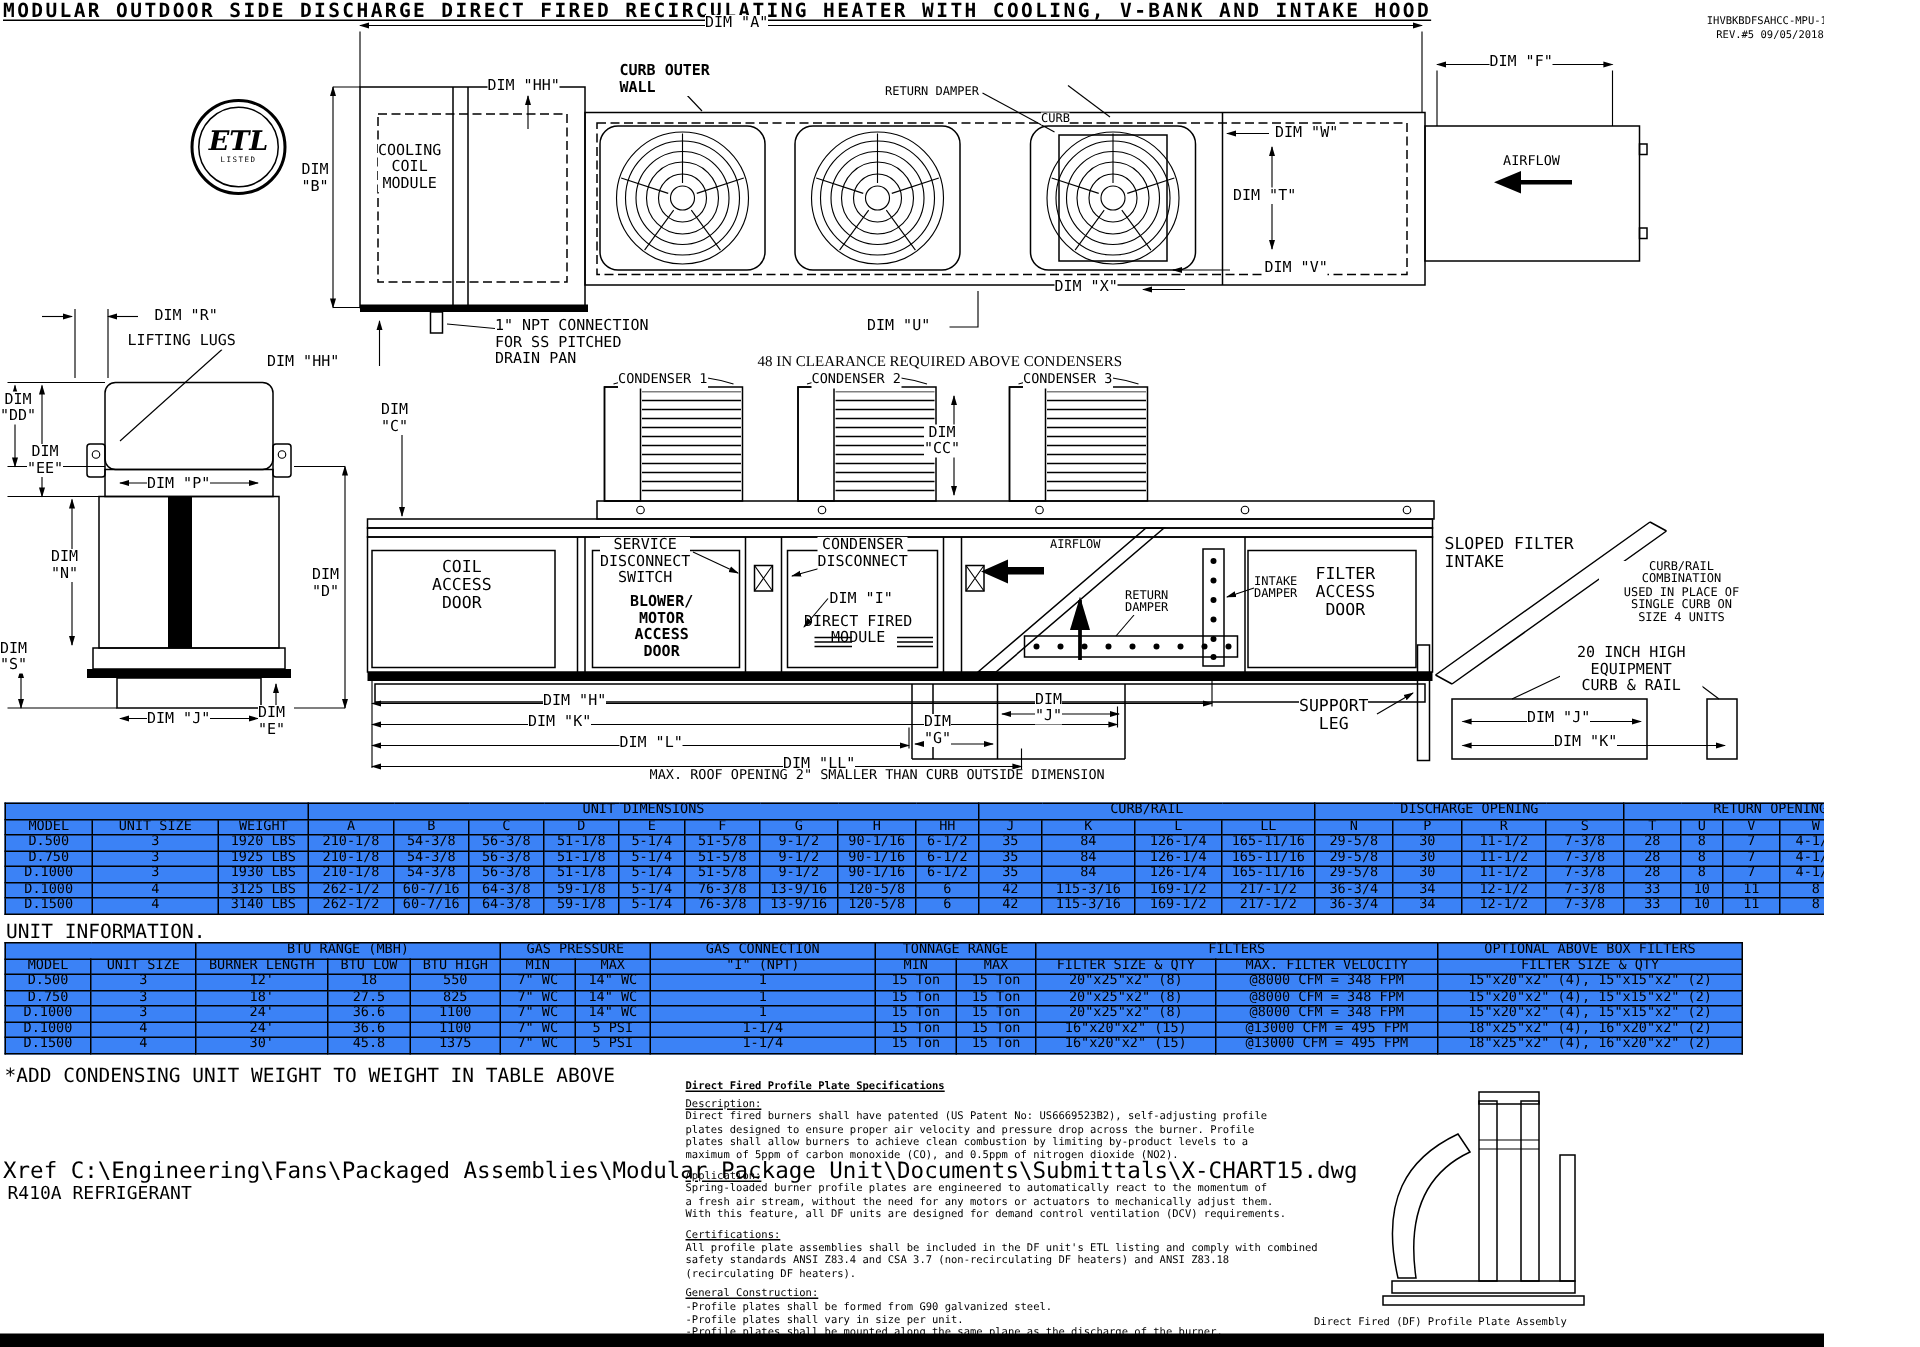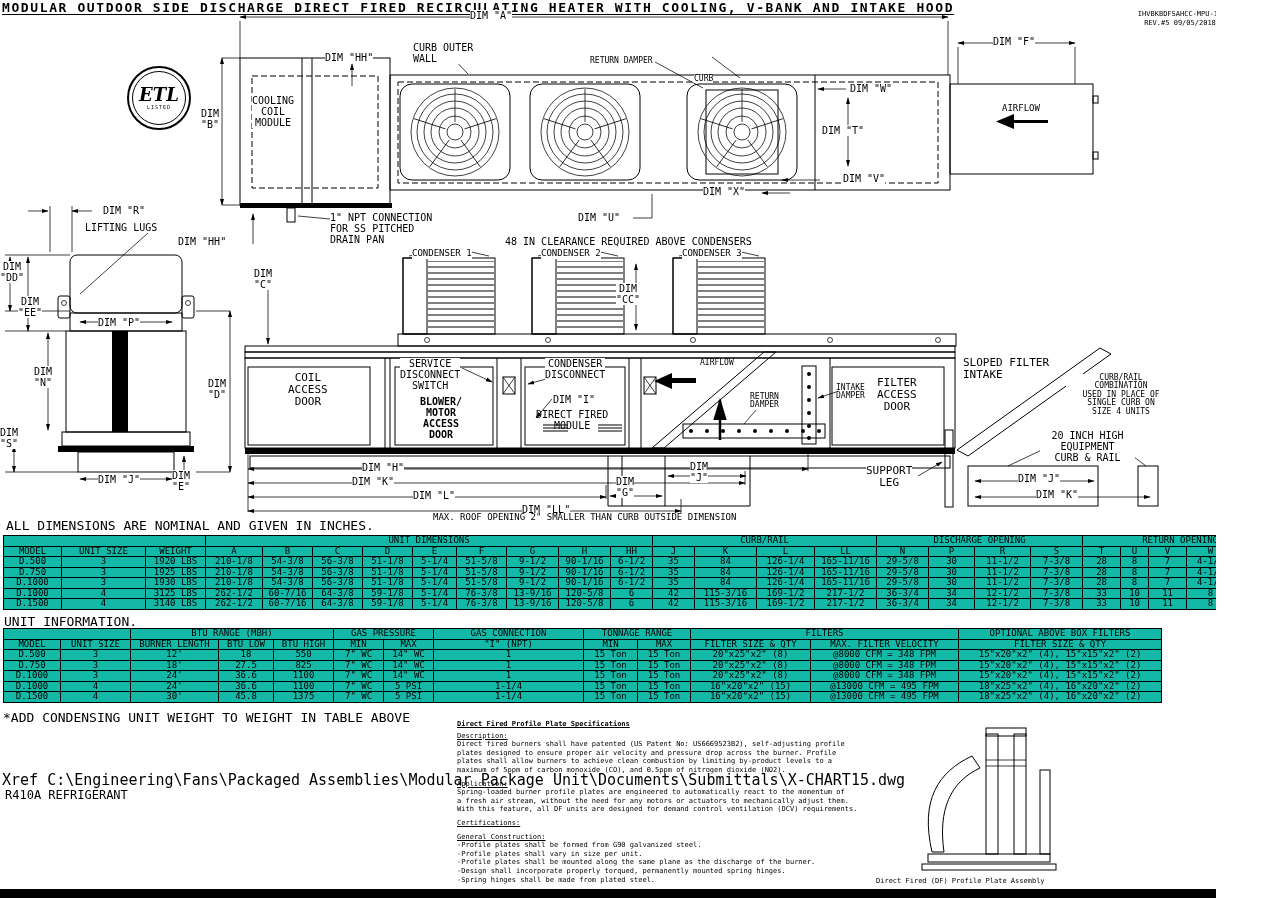--- a/index.html
+++ b/index.html
@@ -18,21 +18,21 @@
   .s8{font-size:8px;line-height:1.05;}
   .s9{font-size:9px;}
   .s11{font-size:11px;}
   .c{text-align:center;}
   .nobg{background:transparent;}
   .etl{position:absolute;left:127px;top:66px;width:60px;height:60px;border:2px solid #000;border-radius:50%;z-index:2;}
   .etl-in{position:absolute;left:3px;top:3px;right:3px;bottom:3px;border:1px solid #000;border-radius:50%;
           display:flex;flex-direction:column;align-items:center;justify-content:center;}
   .etl-mark{font:bold italic 18px/18px "DejaVu Serif",serif;}
   .etl-sub{font:5px/6px "DejaVu Sans Mono",monospace;letter-spacing:1px;}
-  table.t{position:absolute;border-collapse:collapse;table-layout:fixed;background:#14b8a6;z-index:3;}
+  table.t{position:absolute;border-collapse:collapse;table-layout:fixed;background:#3b82f6;z-index:3;}
   table.t td,table.t th{border:1px solid #000;font:9px/9.5px "DejaVu Sans Mono",monospace;font-weight:normal;
       text-align:center;padding:0;overflow:hidden;white-space:nowrap;}
   #dimtable{left:3px;top:535px;width:1274px;}
   #infotable{left:3px;top:628px;width:1158px;}
   .note{position:absolute;white-space:pre;background:#fff;z-index:2;}
   .spec{position:absolute;left:457px;top:720px;width:452px;font:7px/8.6px "DejaVu Sans Mono",monospace;z-index:1;}
   .spec-head{font-weight:bold;text-decoration:underline;margin-bottom:3px;}
   .spec-sec{margin-bottom:5px;}
   .spec-label{text-decoration:underline;font-weight:normal;}
   .spec-body{white-space:pre-wrap;}
@@ -236,21 +236,21 @@
     <rect x="134" y="16" width="12" height="120" class="ln"></rect>
     <rect x="106" y="10" width="40" height="8" class="ln"></rect>
     <path d="M106,42 H146 M106,48 H146" class="thin"></path>
     <rect x="160" y="52" width="10" height="84" class="ln"></rect>
     <rect x="48" y="136" width="122" height="8" class="ln"></rect>
     <rect x="42" y="146" width="134" height="6" class="ln"></rect>
   </svg>
 
   <div class="lbl" style="left:470px;top:10px;">DIM "A"</div>
   <div class="lbl" style="left:993px;top:36px;">DIM "F"</div>
-  <div class="lbl" style="left:413px;top:42px;">CURB OUTER
+  <div class="lbl" style="left:413px;top:42px;font-weight:bold;">CURB OUTER
 WALL</div>
   <div class="lbl s8" style="left:590px;top:57px;">RETURN DAMPER</div>
   <div class="lbl s8" style="left:694px;top:52px;margin-top:23px;">CURB</div>
   <div class="lbl" style="left:325px;top:52px;">DIM "HH"</div>
   <div class="lbl c" style="left:252px;top:95px;">COOLING
 COIL
 MODULE</div>
   <div class="lbl c" style="left:201px;top:108px;">DIM
 "B"</div>
   <div class="lbl" style="left:850px;top:83px;">DIM "W"</div>
@@ -258,21 +258,21 @@
   <div class="lbl" style="left:843px;top:173px;">DIM "V"</div>
   <div class="lbl" style="left:703px;top:186px;">DIM "X"</div>
   <div class="lbl" style="left:578px;top:212px;">DIM "U"</div>
   <div class="lbl s9" style="left:1002px;top:104px;">AIRFLOW</div>
   <div class="lbl" style="left:103px;top:205px;">DIM "R"</div>
   <div class="lbl" style="left:85px;top:222px;">LIFTING LUGS</div>
   <div class="lbl" style="left:178px;top:236px;">DIM "HH"</div>
   <div class="lbl" style="left:330px;top:212px;">1" NPT CONNECTION
 FOR SS PITCHED
 DRAIN PAN</div>
-  <div class="lbl" style="left:505px;top:236px;">48 IN CLEARANCE REQUIRED ABOVE CONDENSERS</div>
+  <div class="lbl" style="left:505px;top:236px;font-family:Liberation Serif, serif;">48 IN CLEARANCE REQUIRED ABOVE CONDENSERS</div>
   <div class="lbl s9" style="left:412px;top:249px;">CONDENSER 1</div>
   <div class="lbl s9" style="left:541px;top:249px;">CONDENSER 2</div>
   <div class="lbl s9" style="left:682px;top:249px;">CONDENSER 3</div>
   <div class="lbl c" style="left:254px;top:268px;">DIM
 "C"</div>
   <div class="lbl c" style="left:616px;top:283px;">DIM
 "CC"</div>
   <div class="lbl c" style="left:0px;top:261px;">DIM
 "DD"</div>
   <div class="lbl c" style="left:18px;top:296px;">DIM
@@ -334,21 +334,20 @@
 "J"</div>
   <div class="lbl s9" style="left:433px;top:513px;">MAX. ROOF OPENING 2" SMALLER THAN CURB OUTSIDE DIMENSION</div>
 
   <div class="etl">
     <div class="etl-in">
       <span class="etl-mark">ETL</span>
       <span class="etl-sub">LISTED</span>
     </div>
   </div>
 
-  <div class="note" style="left:6px;top:519px;font:13px/14px 'DejaVu Sans Mono',monospace;">ALL DIMENSIONS ARE NOMINAL AND GIVEN IN INCHES.</div>
   <div class="note" style="left:4px;top:615px;font:13px/14px 'DejaVu Sans Mono',monospace;">UNIT INFORMATION.</div>
   <div class="note" style="left:3px;top:711px;font:13px/14px 'DejaVu Sans Mono',monospace;">*ADD CONDENSING UNIT WEIGHT TO WEIGHT IN TABLE ABOVE</div>
   <div class="note nobg" style="left:2px;top:772px;font:15px/17px 'DejaVu Sans Mono',monospace;background:transparent;z-index:5;">Xref C:\Engineering\Fans\Packaged Assemblies\Modular Package Unit\Documents\Submittals\X-CHART15.dwg</div>
   <div class="note" style="left:5px;top:789px;font:12px/13px 'DejaVu Sans Mono',monospace;">R410A REFRIGERANT</div>
 
   <table class="t" id="dimtable">
     <colgroup>
       <col style="width:58px">
         <col style="width:84px">
         <col style="width:60px">
@@ -682,20 +681,23 @@
 maximum of 5ppm of carbon monoxide (CO), and 0.5ppm of nitrogen dioxide (NO2).</div>
         </div>
         <div class="spec-sec">
           <div class="spec-label">Application:</div>
           <div class="spec-body">Spring-loaded burner profile plates are engineered to automatically react to the momentum of
 a fresh air stream, without the need for any motors or actuators to mechanically adjust them.
 With this feature, all DF units are designed for demand control ventilation (DCV) requirements.</div>
         </div>
         <div class="spec-sec">
           <div class="spec-label">Certifications:</div>
+          <div class="spec-body">All profile plate assemblies shall be included in the DF unit's ETL listing and comply with combined
+safety standards ANSI Z83.4 and CSA 3.7 (non-recirculating DF heaters) and ANSI Z83.18
+(recirculating DF heaters).</div>
         </div>
         <div class="spec-sec">
           <div class="spec-label">General Construction:</div>
           <div class="spec-body">-Profile plates shall be formed from G90 galvanized steel.
 -Profile plates shall vary in size per unit.
 -Profile plates shall be mounted along the same plane as the discharge of the burner.
 -Design shall incorporate properly torqued, permanently mounted spring hinges.
 -Spring hinges shall be made from plated steel.</div>
         </div>
       </div>

